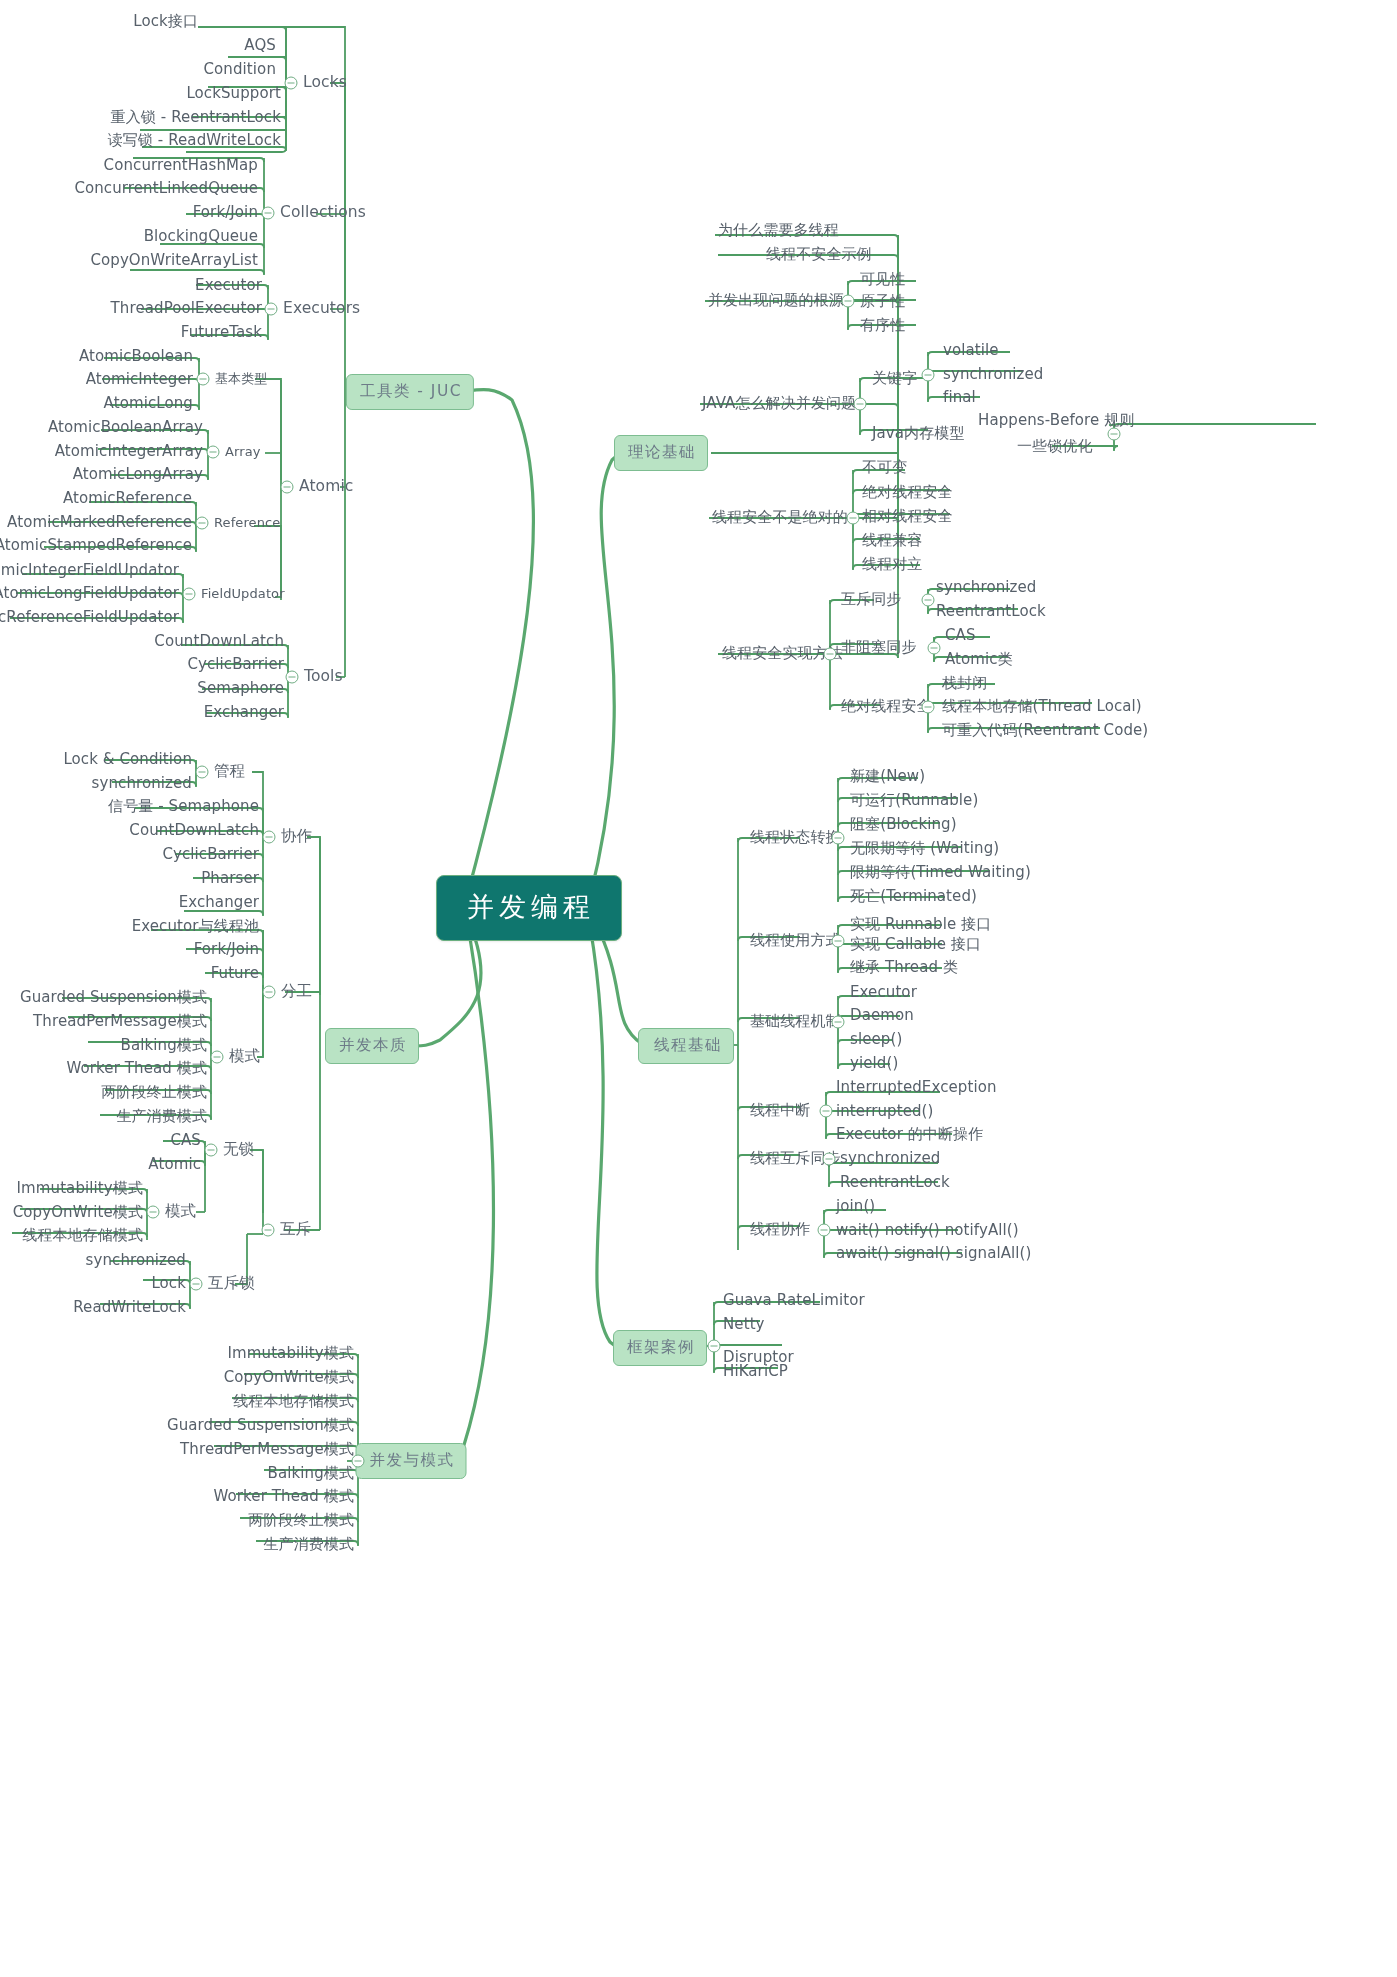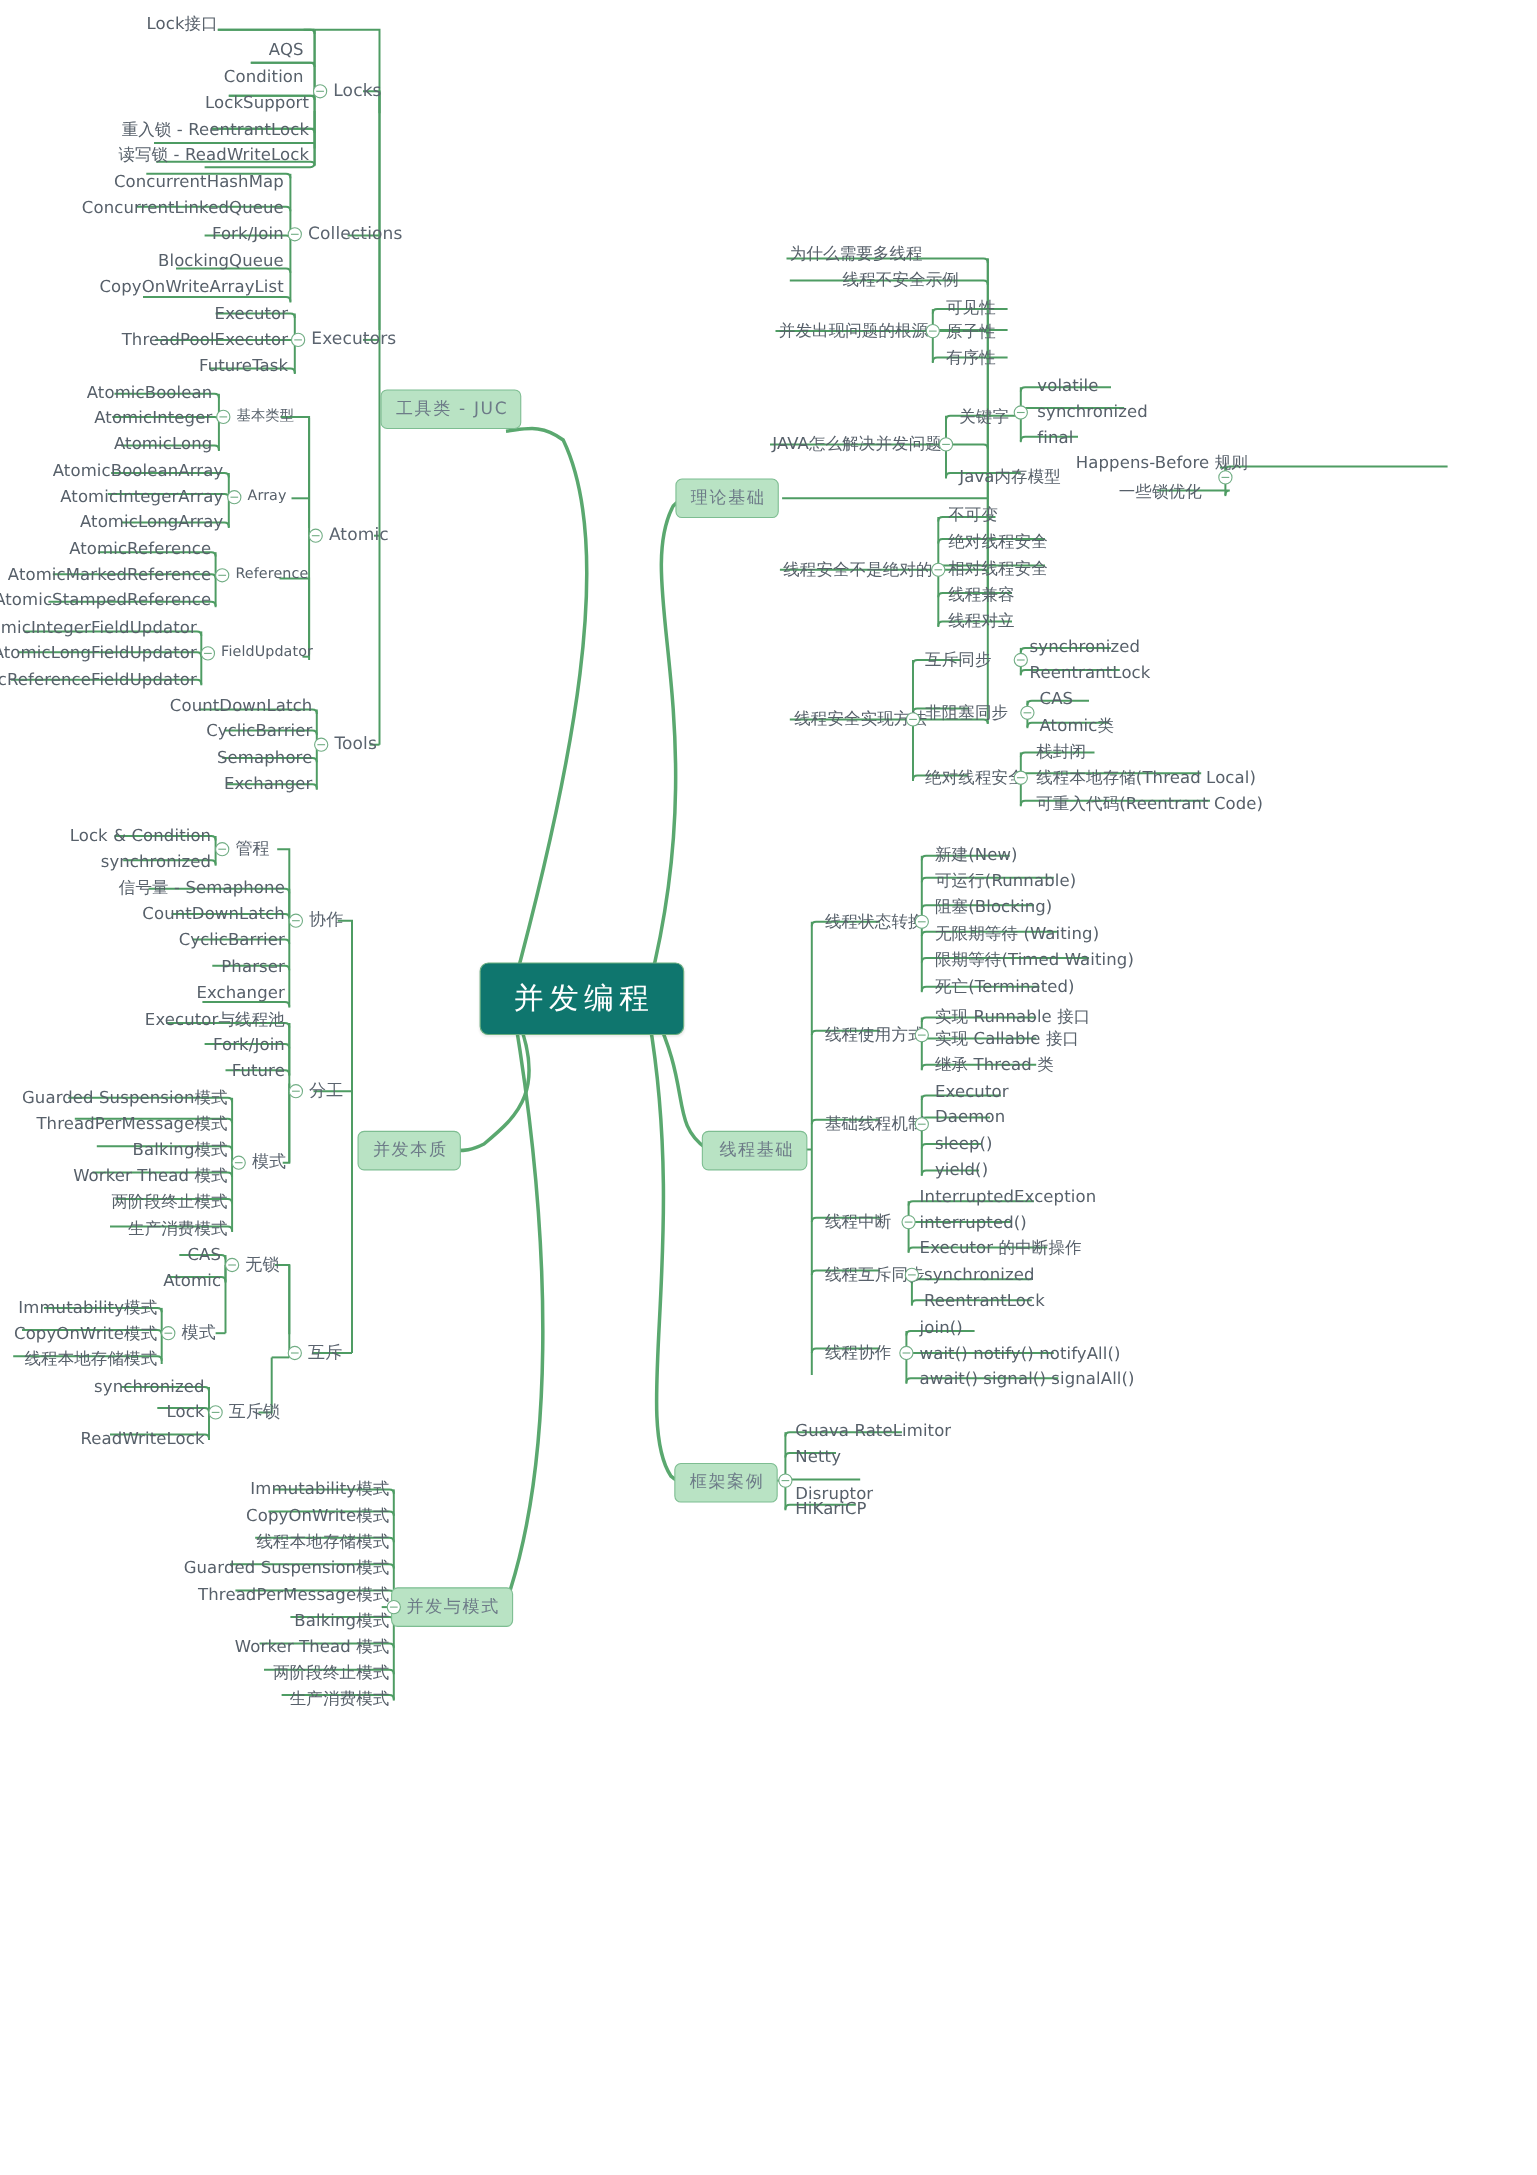--- a/index.html
+++ b/index.html
@@ -372,21 +372,21 @@
 
         <path d="M592,915 C 630,990 608,1020 642,1044 C 648,1046 650,1046 653,1046"></path>
 
         <path d="M590,926 C 625,1130 575,1290 610,1342 C 617,1348 620,1348 624,1348"></path>
       </g>
     </g>
   </svg>
 
   <div class="root" style="left:529px; top:908px;">并发编程</div>
 
-  <div class="branch" style="left:410px; top:372px;">工具类 - JUC</div>
+  <div class="branch" style="left:410px; top:392px;">工具类 - JUC</div>
   <div class="branch" style="left:661px; top:453px;">理论基础</div>
   <div class="branch" style="left:686px; top:1046px;padding-left:15px;">线程基础</div>
   <div class="branch" style="left:372px; top:1046px;">并发本质</div>
   <div class="branch" style="left:660px; top:1348px;">框架案例</div>
   <div class="branch" style="left:411px; top:1461px;">并发与模式</div>
 
   <div class="node r" style="left:198px; top:22px; transform:translate(-100%,-50%);">Lock接口</div>
   <div class="node r" style="left:276px; top:46px; transform:translate(-100%,-50%);">AQS</div>
   <div class="node r" style="left:276px; top:70px; transform:translate(-100%,-50%);">Condition</div>
   <div class="node r" style="left:281px; top:94px; transform:translate(-100%,-50%);">LockSupport</div>

